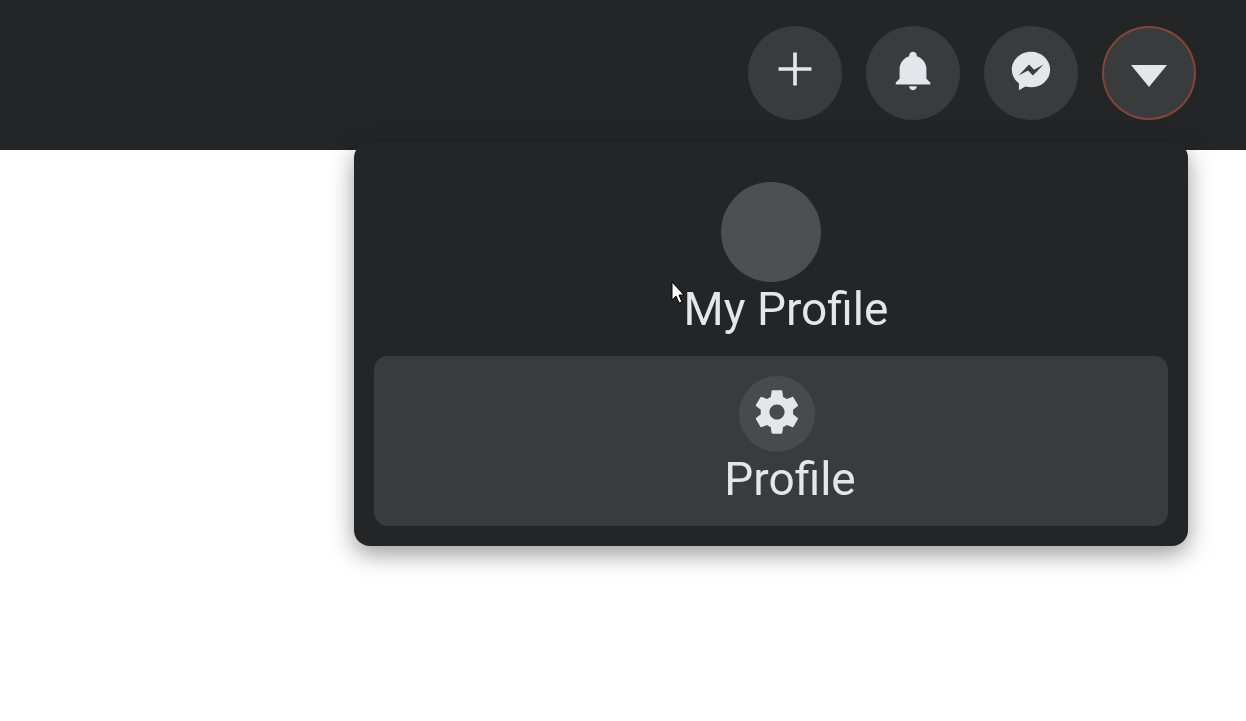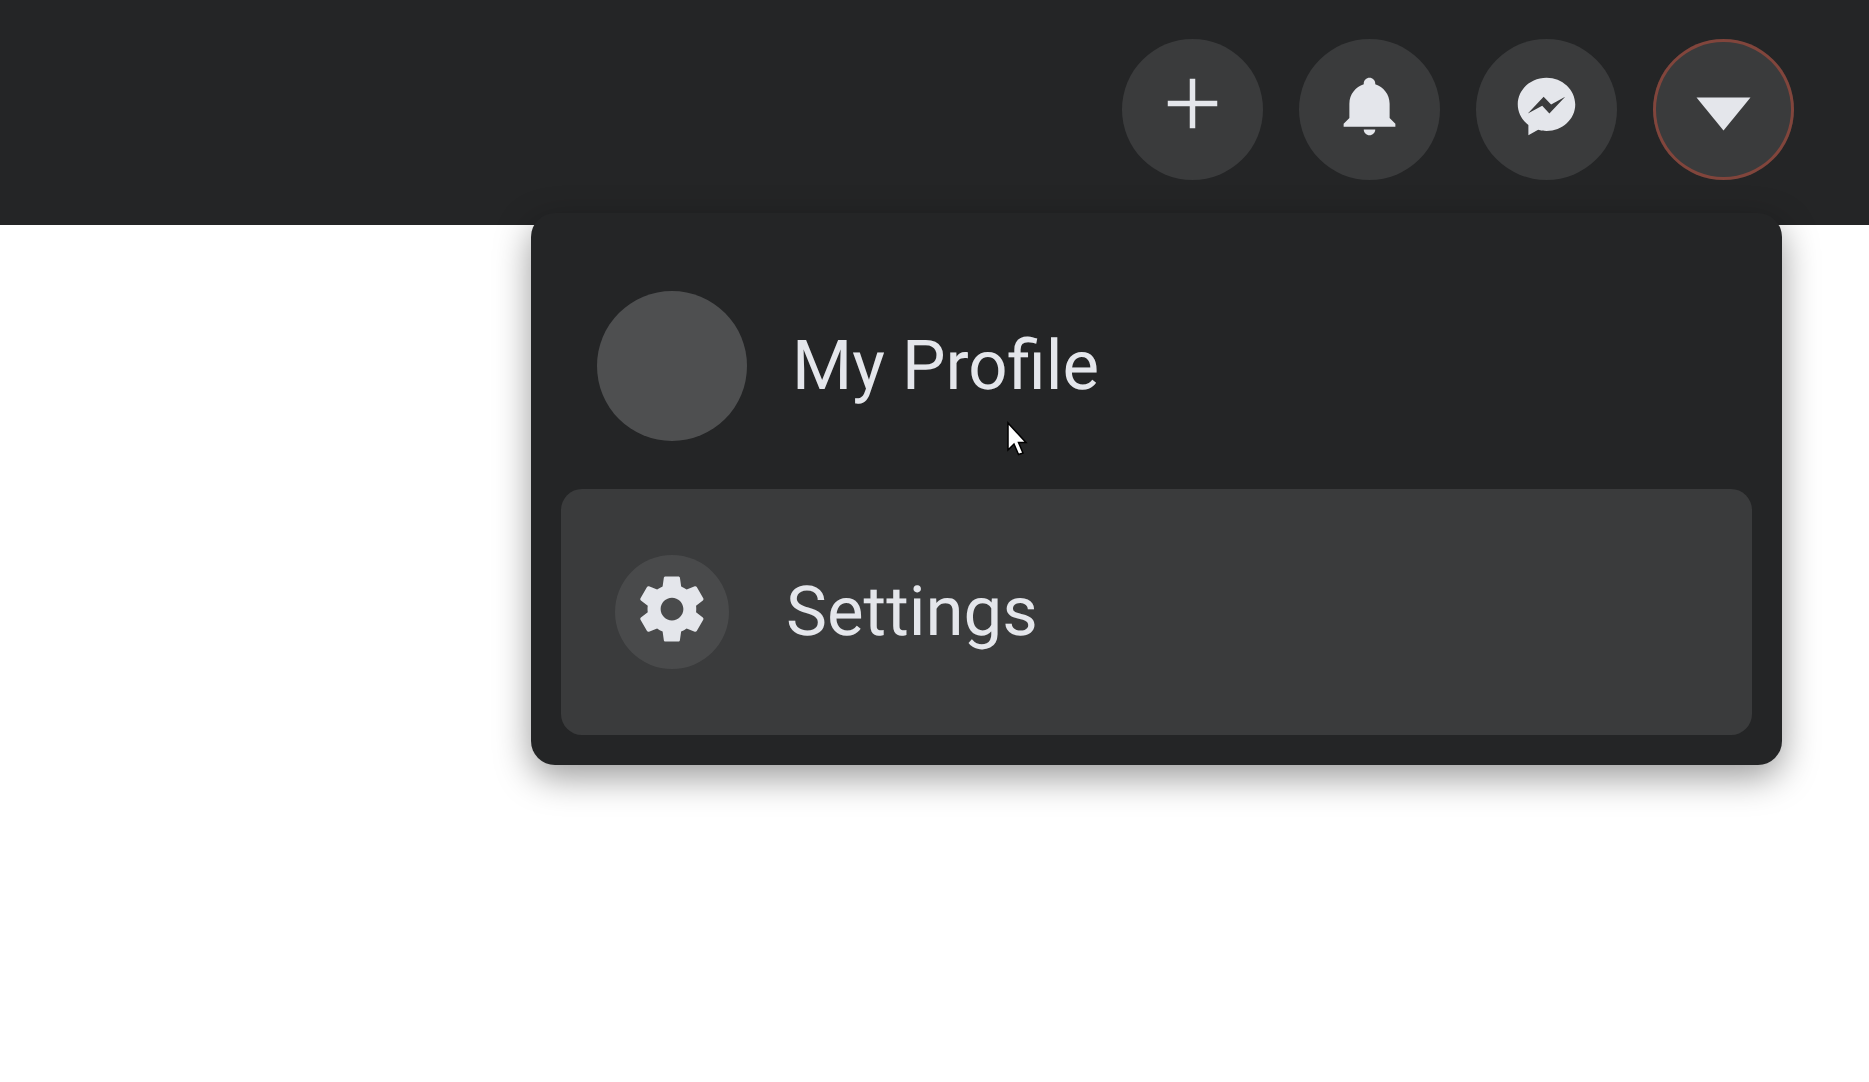--- a/index.html
+++ b/index.html
@@ -71,20 +71,21 @@
       padding: 20px;
       box-shadow: 0 8px 24px rgba(0,0,0,0.4);
     }
     .menu-item {
       display: flex;
       align-items: center;
       padding: 20px 24px;
       border-radius: 14px;
       cursor: pointer;
       min-height: 164px;
+      flex-direction: column;
     }
     .menu-item.profile {
       min-height: 164px;
     }
     .menu-item.hovered {
       background: #3a3b3c;
     }
     .avatar {
       width: 100px;
       height: 100px;
@@ -168,21 +169,21 @@
     <span class="menu-label">My Profile</span>
   </div>
   <div class="menu-item settings hovered">
     <div class="icon-circle">
       <span class="gear-icon">
         <svg viewBox="0 0 24 24">
             <path d="M19.4 13c.04-.33.06-.66.06-1s-.02-.67-.06-1l2.1-1.65c.19-.15.24-.42.12-.64l-2-3.46c-.12-.22-.39-.3-.61-.22l-2.5 1c-.52-.4-1.08-.73-1.69-.98l-.38-2.65C14.4 2.18 14.2 2 13.96 2h-4c-.24 0-.44.18-.47.4l-.38 2.65c-.61.25-1.17.59-1.69.98l-2.5-1c-.22-.08-.49 0-.61.22l-2 3.46c-.13.22-.07.49.12.64L4.54 11c-.04.33-.07.66-.07 1s.03.67.07 1l-2.11 1.65c-.19.15-.24.42-.12.64l2 3.46c.12.22.39.3.61.22l2.5-1c.52.4 1.08.73 1.69.98l.38 2.65c.03.22.23.4.47.4h4c.24 0 .44-.18.47-.4l.38-2.65c.61-.25 1.17-.58 1.69-.98l2.5 1c.22.08.49 0 .61-.22l2-3.46c.12-.22.07-.49-.12-.64L19.4 13zM12 15.5c-1.93 0-3.5-1.57-3.5-3.5s1.57-3.5 3.5-3.5 3.5 1.57 3.5 3.5-1.57 3.5-3.5 3.5z"></path>
           </svg>
       </span>
     </div>
-    <span class="menu-label">Settings</span>
+    <span class="menu-label">Profile</span>
   </div>
 </div>
 
 <div class="cursor">
   <svg viewBox="0 0 20 26">
     <path fill="#ffffff" stroke="#000000" stroke-width="1" d="M4 2 L4 20 L8 16 L11 23 L14 22 L11 15 L16 15 Z"></path>
   </svg>
 </div>
 
 </body></html>

